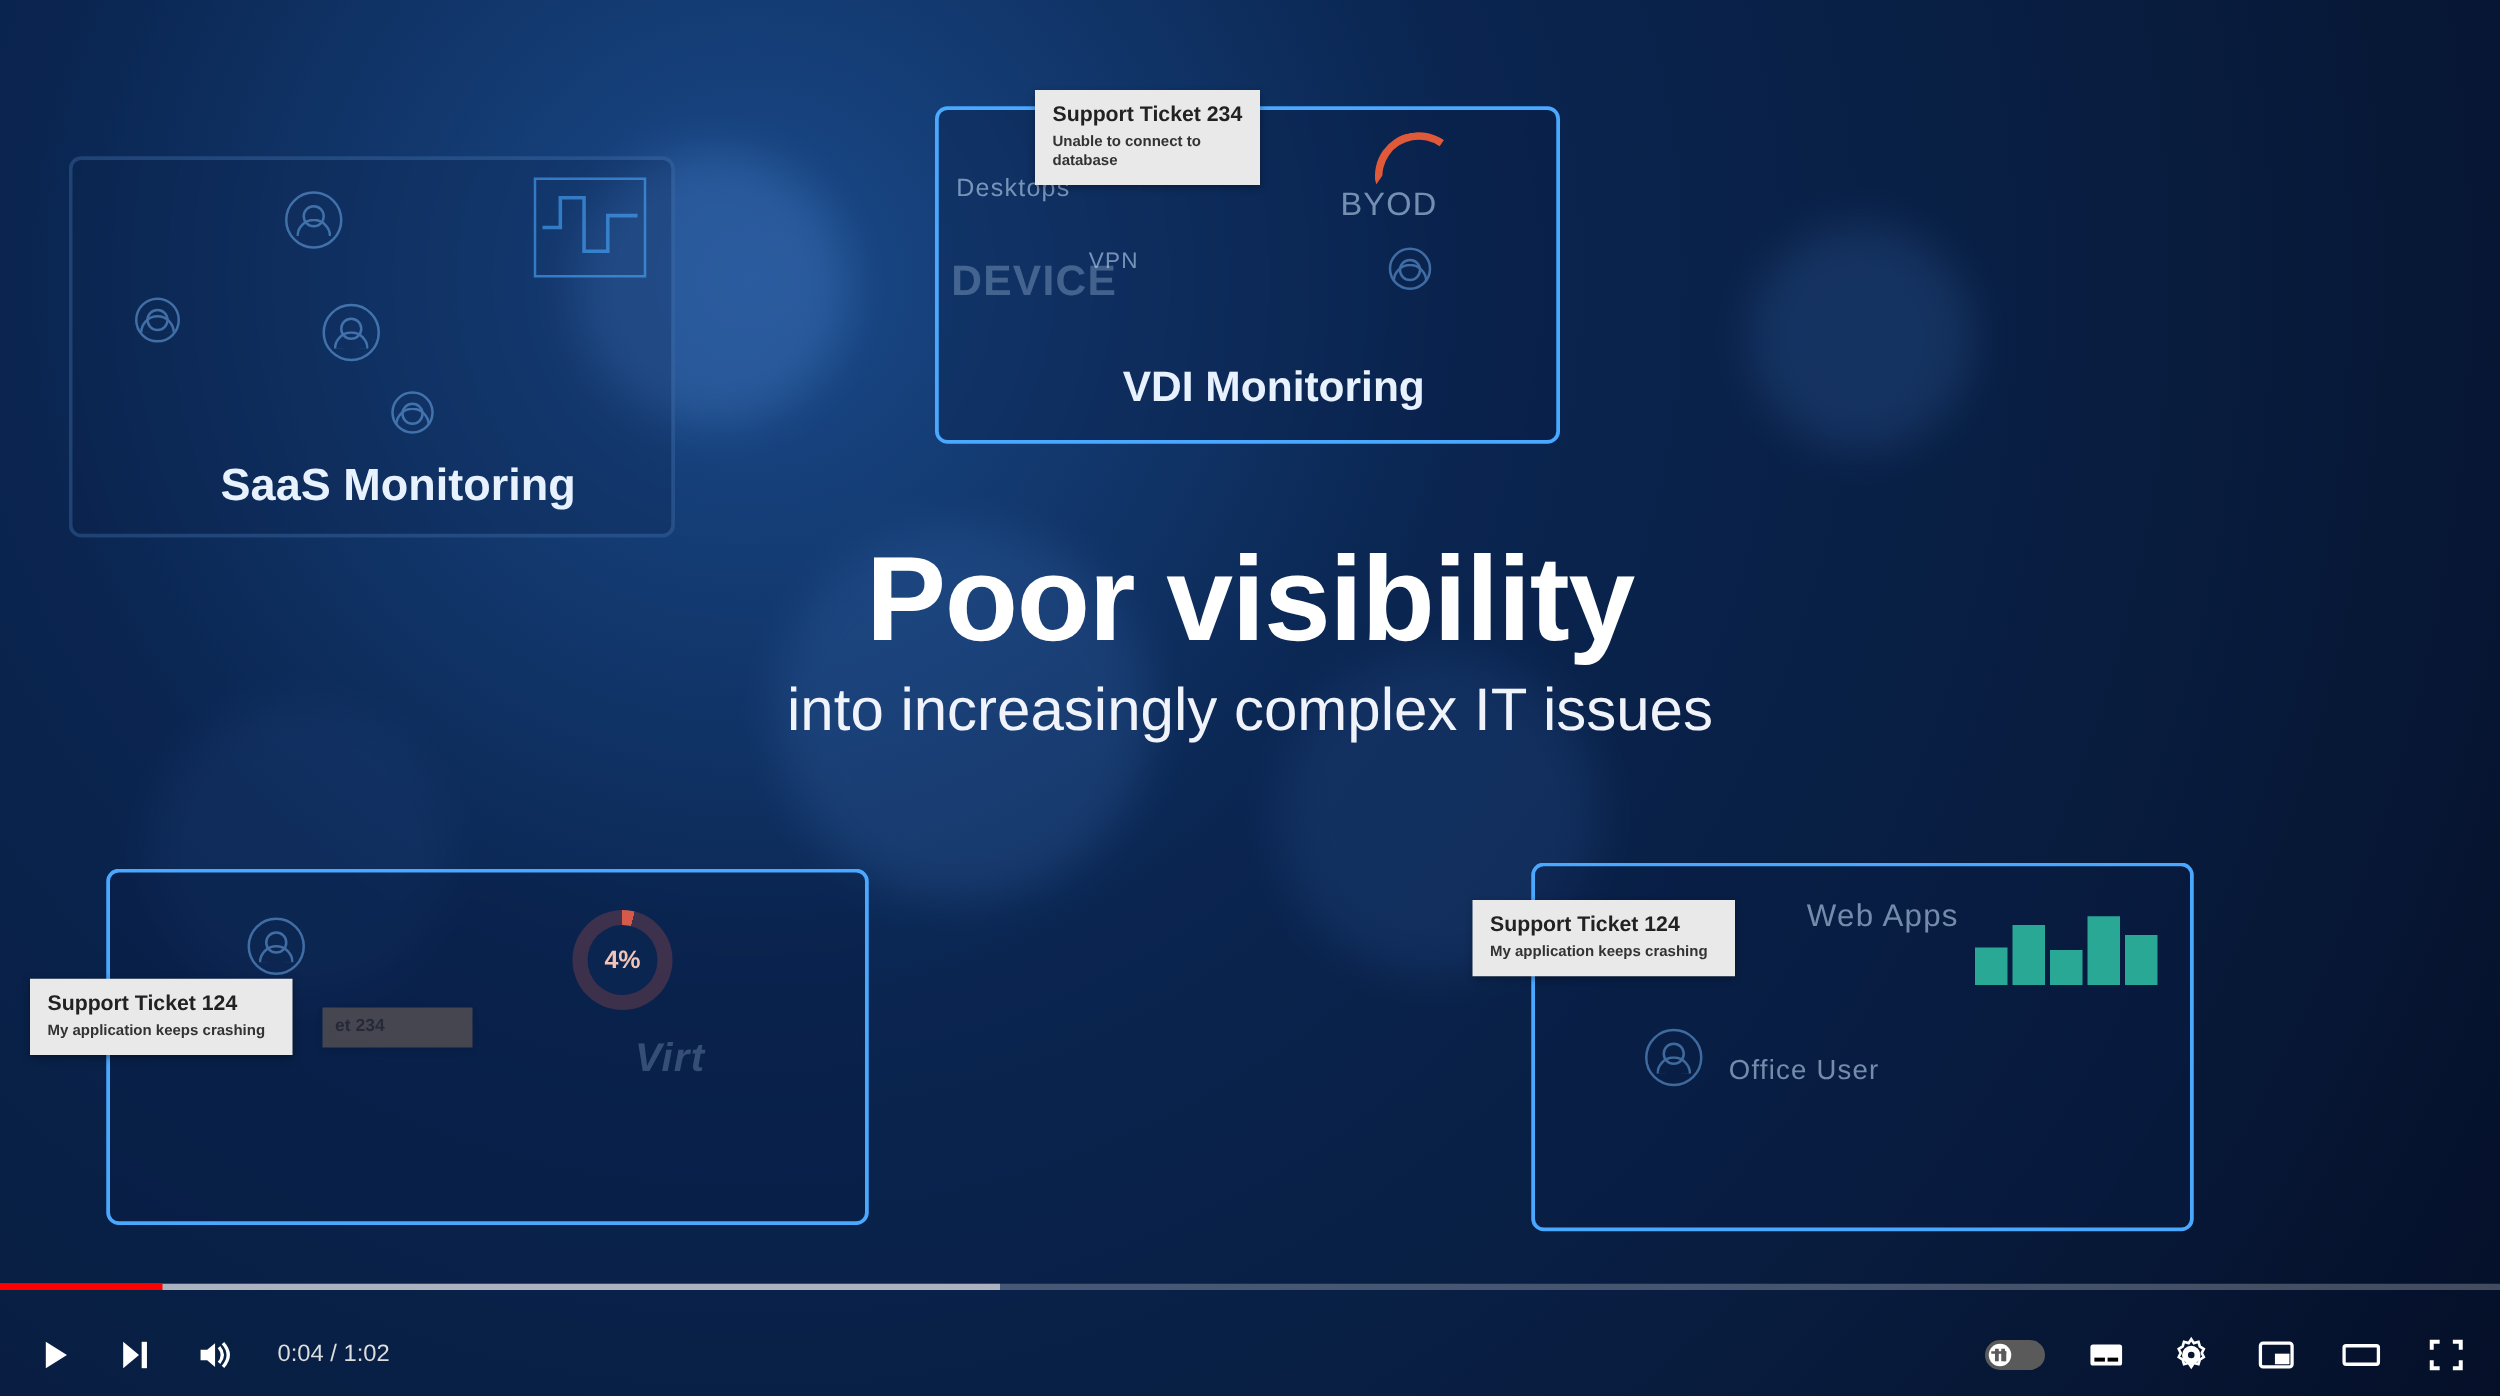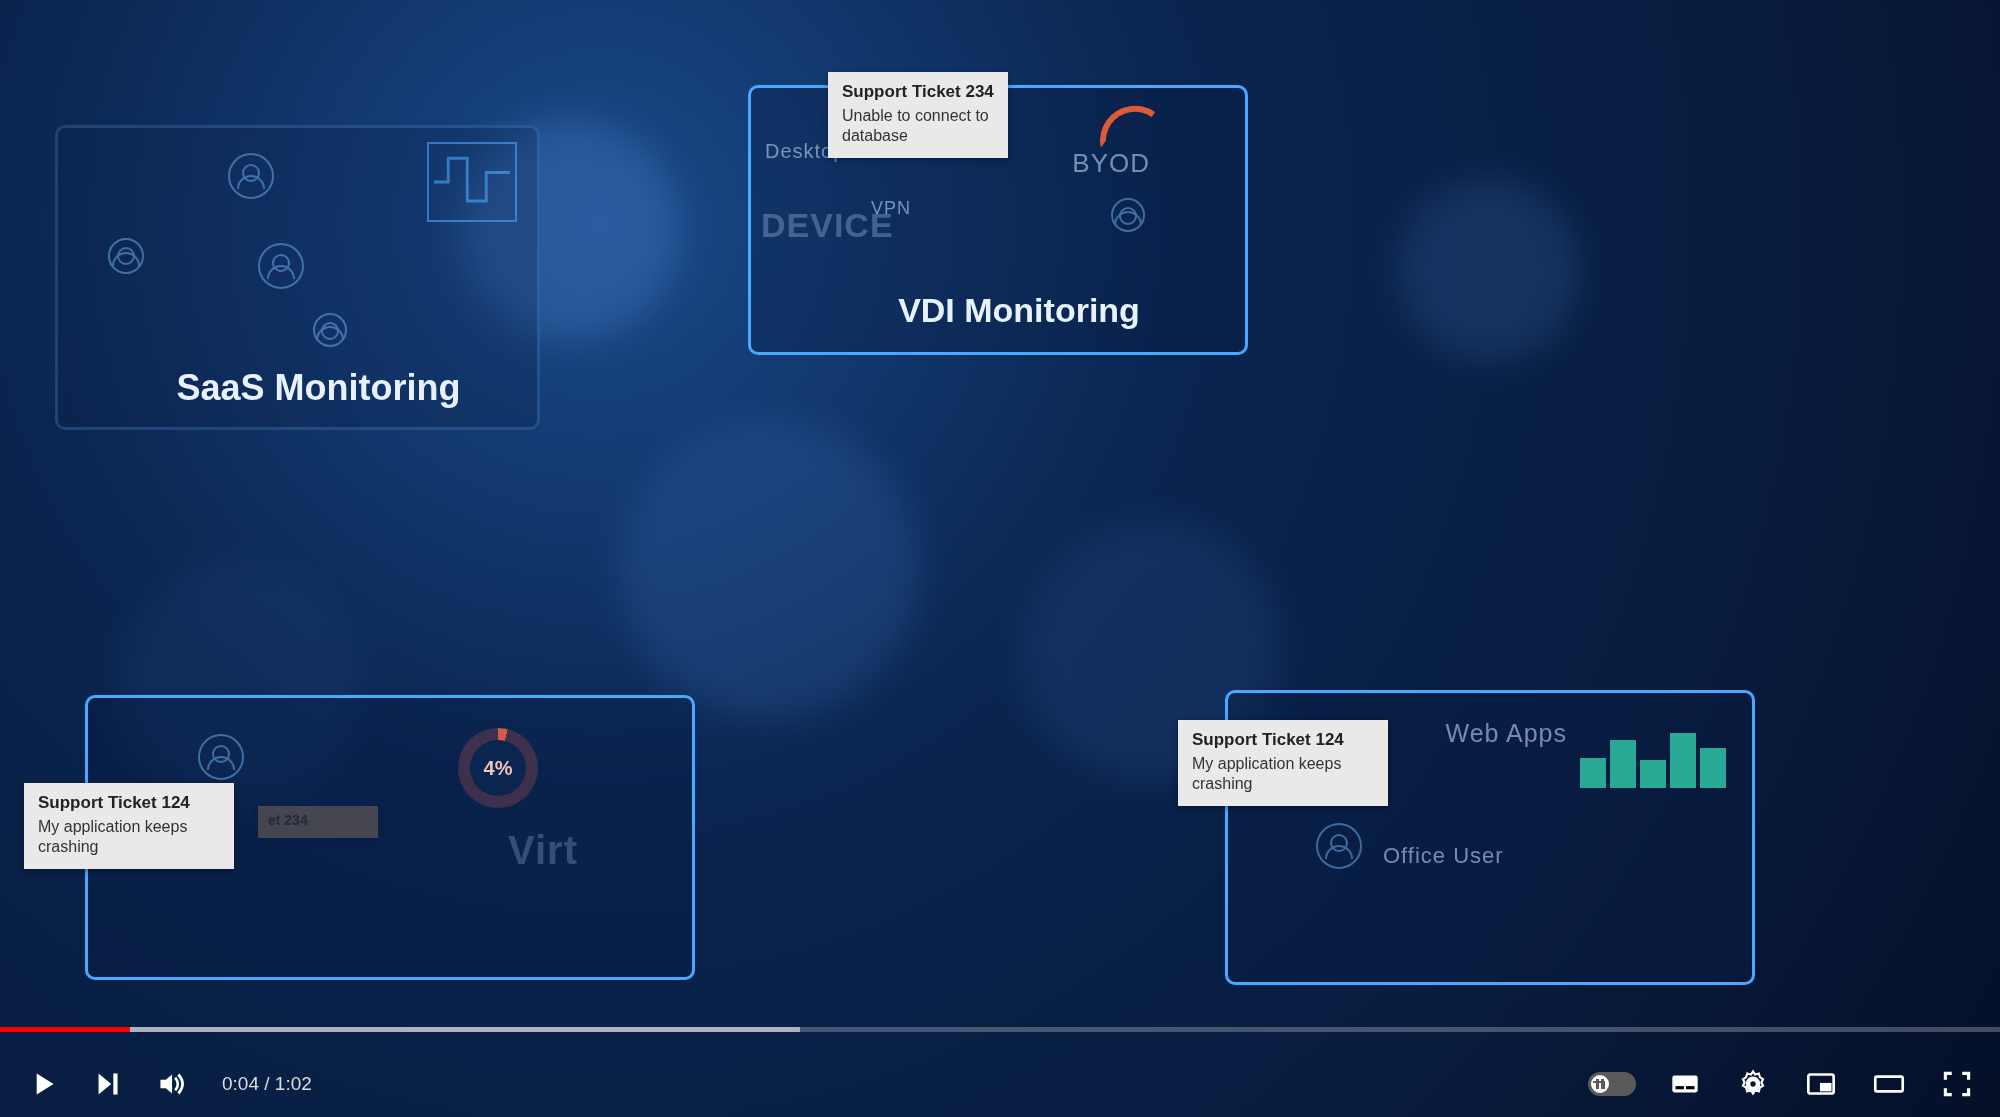--- a/index.html
+++ b/index.html
@@ -94,21 +94,21 @@
   position: absolute;
   background: #e9e9e9;
   color: #222;
   font-size: 17px;
   padding: 10px 14px 12px 14px;
   width: 210px;
   box-shadow: 0 2px 6px rgba(0,0,0,.35);
   z-index: 5;
 }
 .ticket .t-title { font-weight: 700; margin-bottom: 4px; font-size: 17px; }
-.ticket .t-body { font-size: 16px; line-height: 1.25; color: #333; }
+.ticket .t-body { font-size: 12px; line-height: 1.25; color: #333; font-weight: bold; }
 
 
 .headline {
   position: absolute;
   left: 50%; top: 425px;
   transform: translateX(-50%);
   text-align: center;
   color: #fff;
   width: 1200px;
 }
@@ -289,27 +289,31 @@
       <div class="arc" style="right:78px; top:18px;"></div>
       <div class="user-icon" style="right:100px; top:110px; width:34px; height:34px;"></div>
       <div class="card-title">VDI Monitoring</div>
     </div>
 
     <div class="ticket" style="left:828px; top:72px; width:180px;">
       <div class="t-title">Support Ticket 234</div>
       <div class="t-body">Unable to connect to database</div>
     </div>
 
+    <div class="headline">
+      <div class="line1">Poor visibility</div>
+      <div class="line2">into increasingly complex IT issues</div>
+    </div>
 
     <div class="card card-config">
       <div class="user-icon" style="left:110px; top:36px;"></div>
       <div class="donut" style="left:370px; top:30px;">
         <div class="donut-val">4%</div>
       </div>
-      <span class="card-label dim" style="left:420px; top:130px; font-size:40px; opacity:.25;">Virt</span>
+      <span class="card-label dim" style="left:420px; top:130px; font-size:32px; opacity:.25;font-style:italic;">Virt</span>
 
       <div class="ticket ticket-faded" style="left:170px; top:108px; width:120px; padding:6px 10px;">
         <div class="t-title" style="font-size:14px;">et 234</div>
       </div>
     </div>
 
     <div class="ticket" style="left:24px; top:783px;">
       <div class="t-title">Support Ticket 124</div>
       <div class="t-body">My application keeps crashing</div>
     </div>

